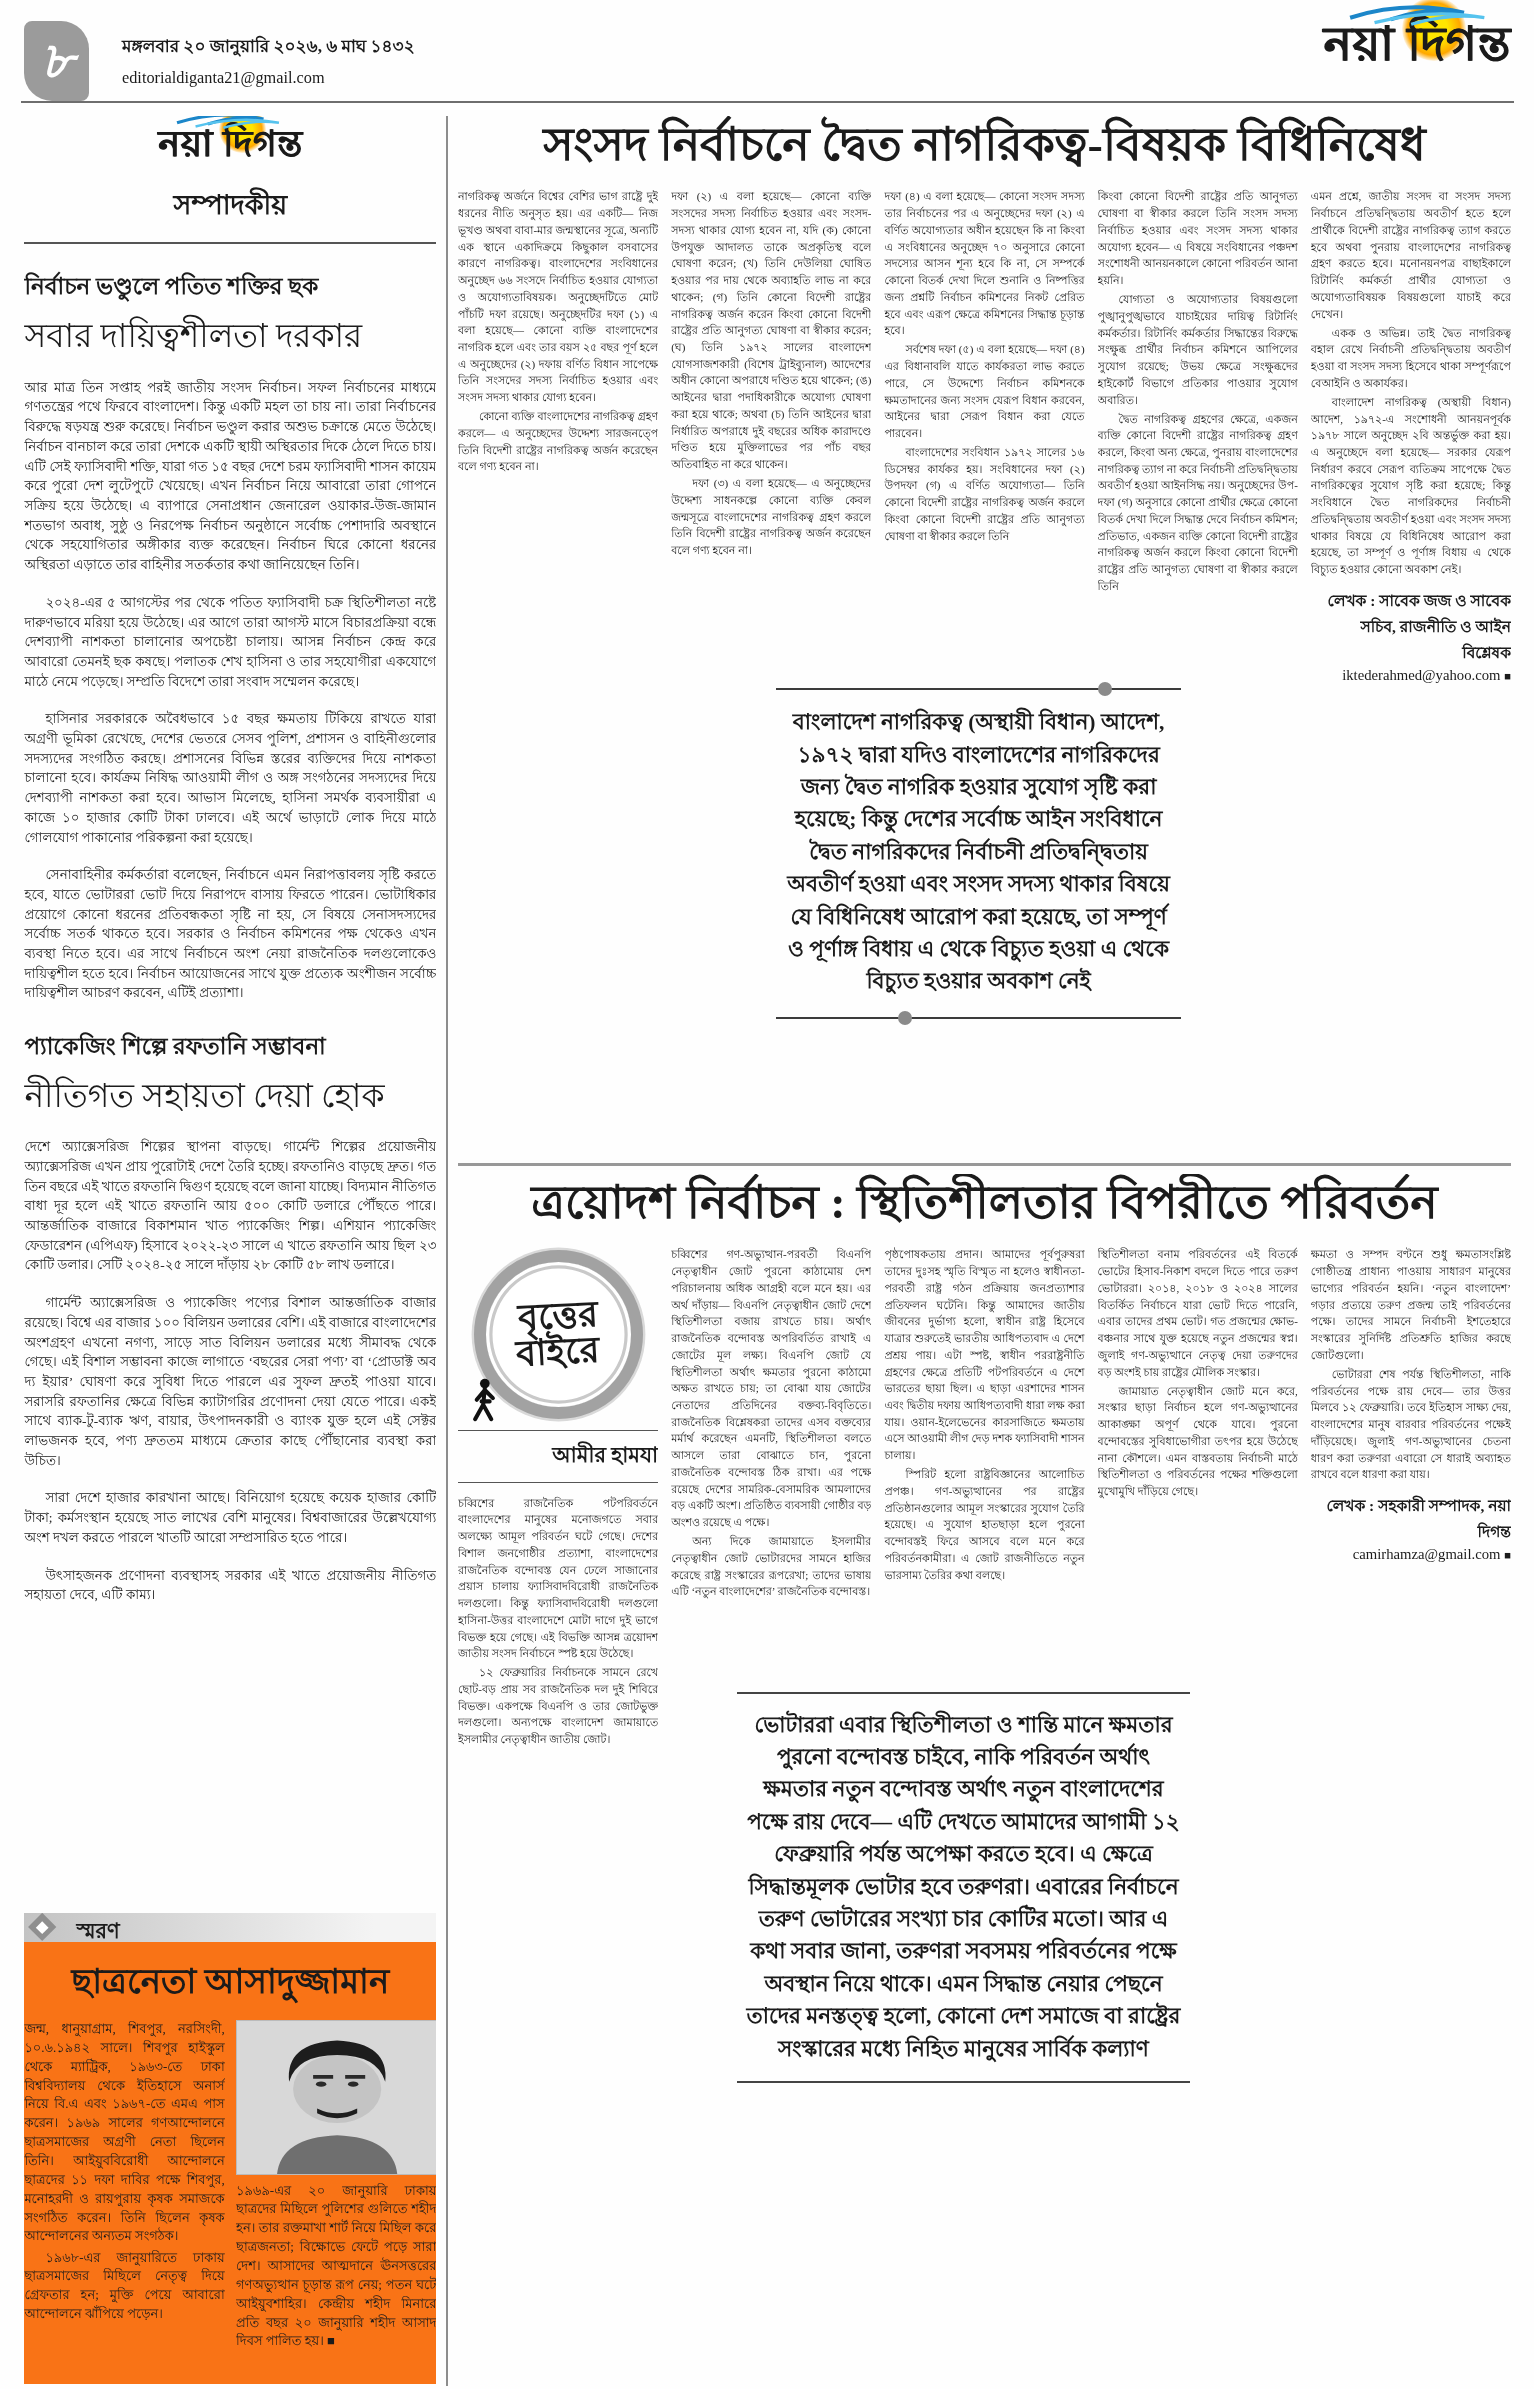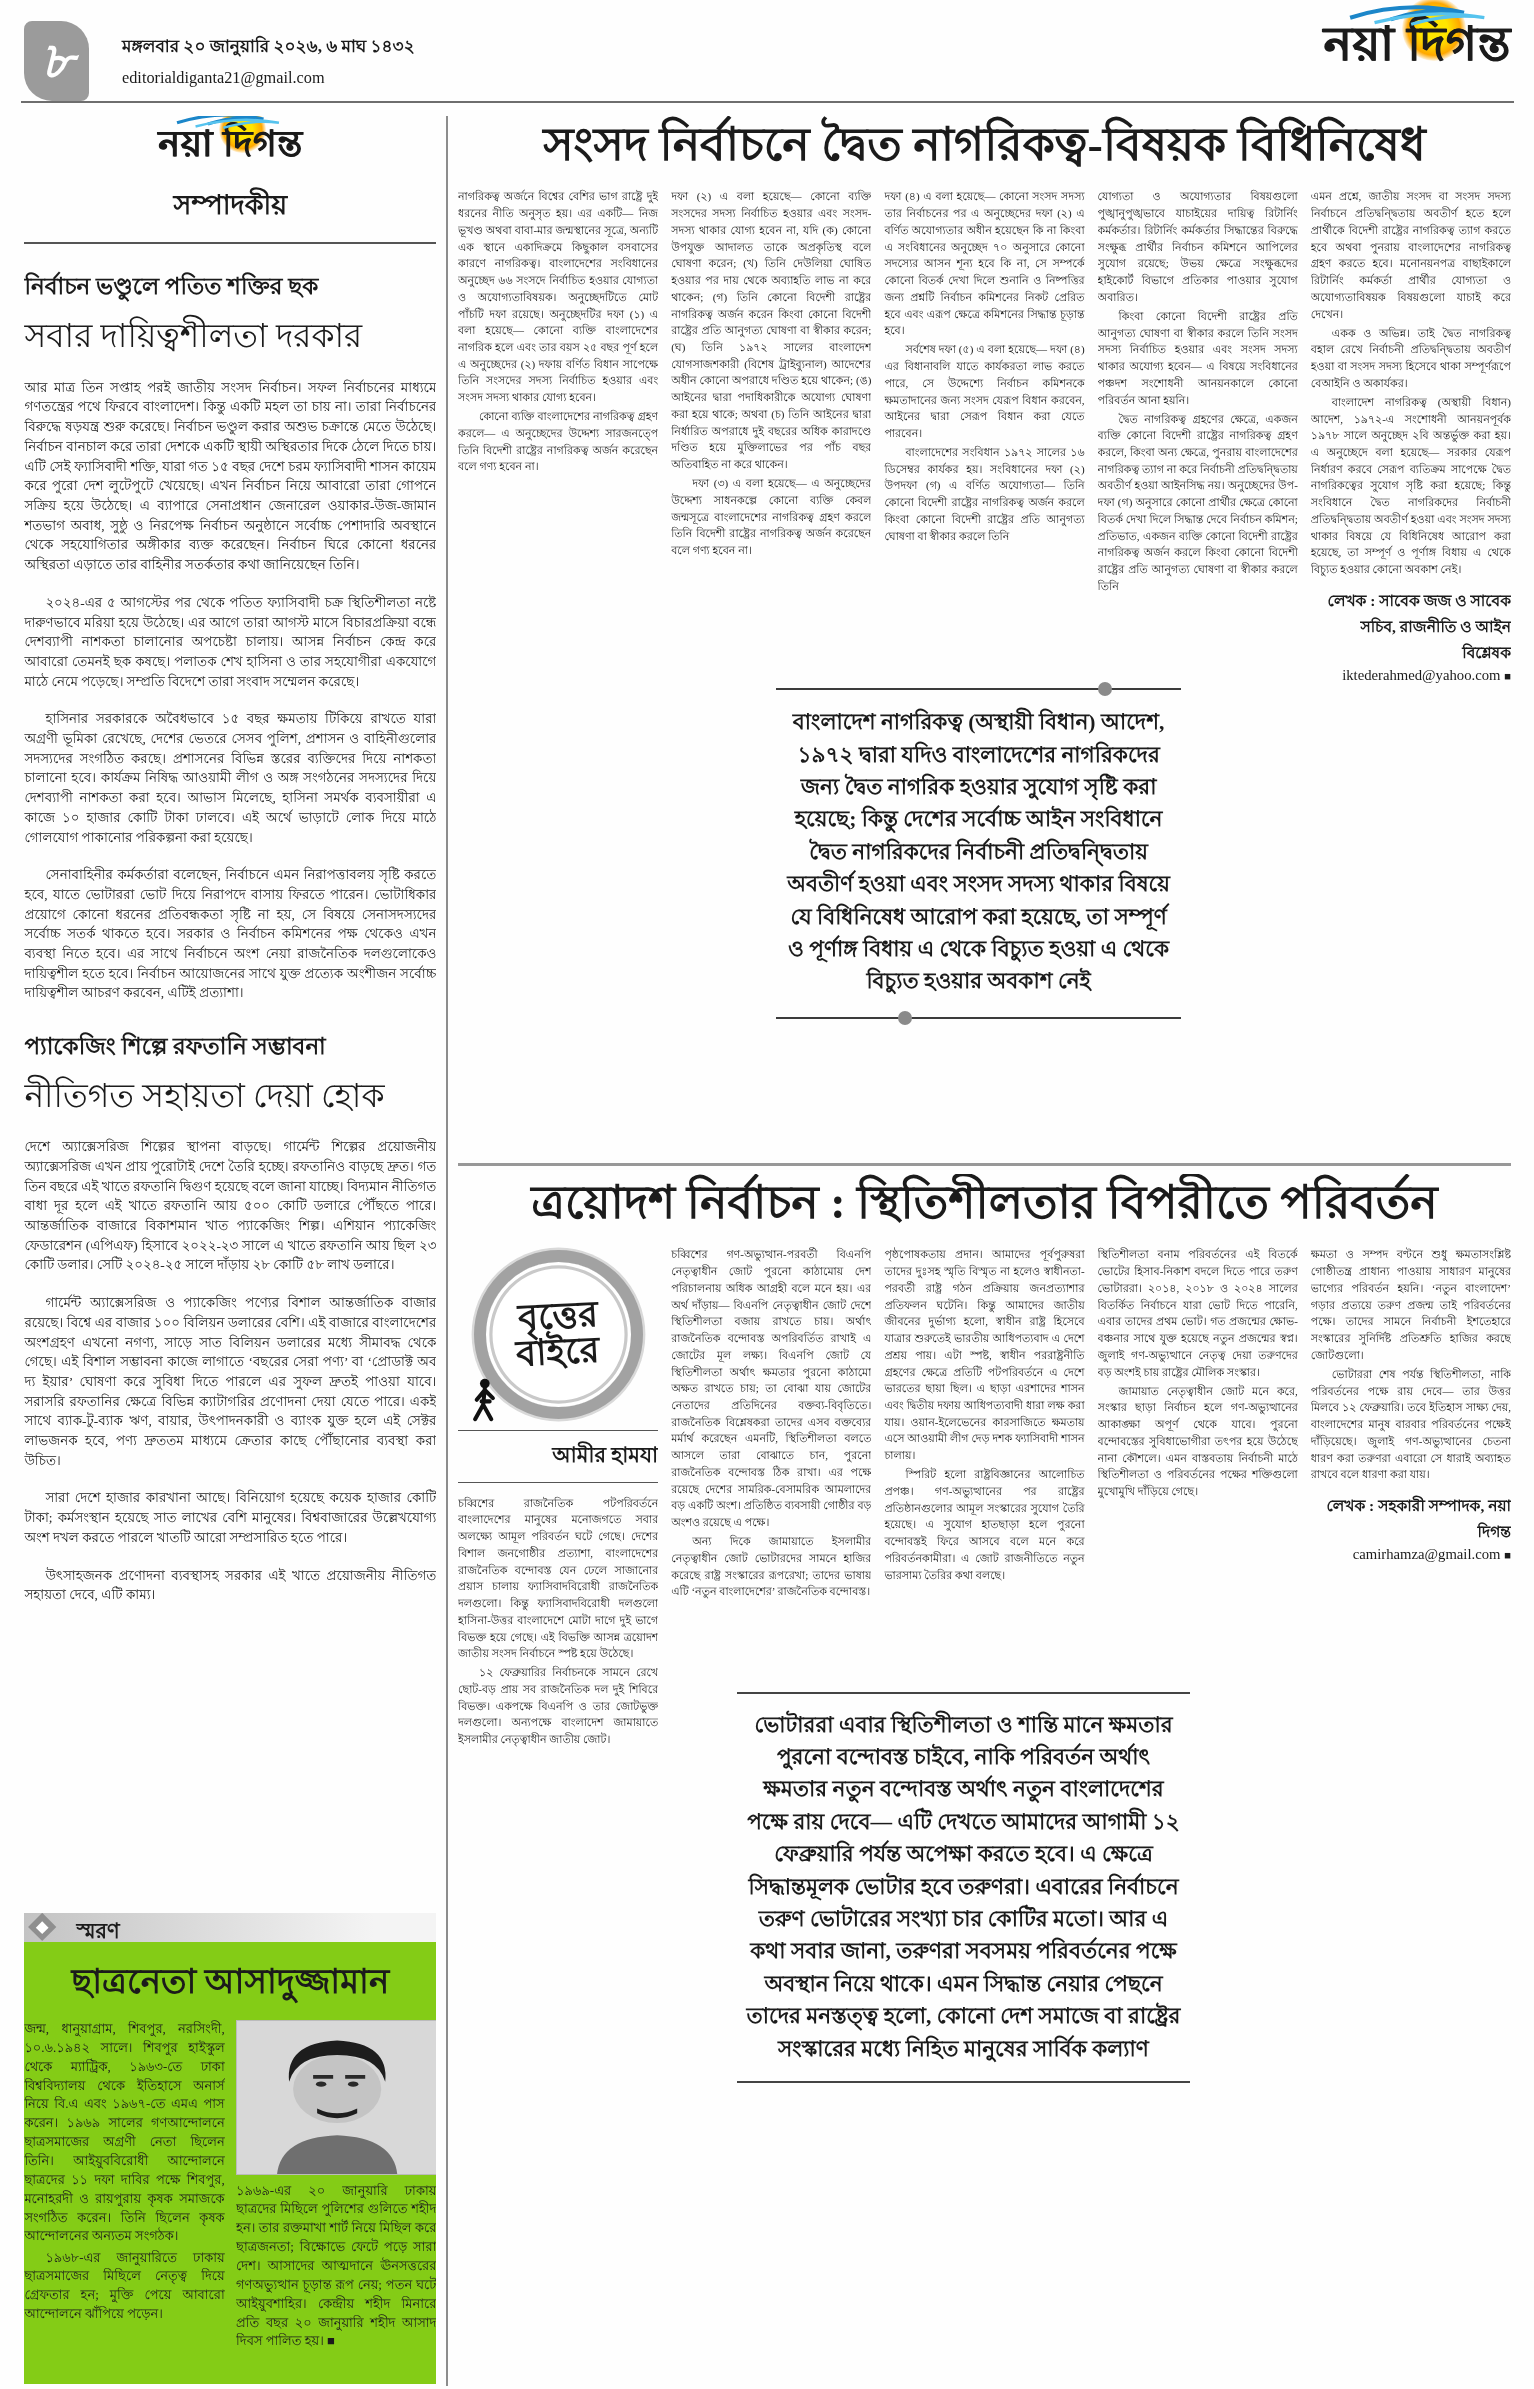--- a/index.html
+++ b/index.html
@@ -69,21 +69,21 @@
   .byline-block .nm{font-size:21px;font-weight:700;text-align:right;padding:8.1px 0;}
   
   .boldbox{position:absolute;left:279px;top:518px;width:440px;z-index:5;background:#fefefe;
       border-top:2.4px solid #444;border-bottom:2.4px solid #444;padding:14.7px 6.5px 16.3px;}
   .boldbox .txt{font-size:21.6px;font-weight:700;line-height:1.5;text-align:center;}
   .rule-a2{position:absolute;left:458px;top:1163px;width:1053px;height:3.3px;background:#989898;}
   .credit{margin-top:11.4px;text-align:right;font-weight:700;font-size:15.5px;}
   .credit .em{font-weight:400;font-size:14.7px;}
   .endmark{font-size:11.4px;}
   
-  .memorial{position:absolute;left:24.4px;top:1913px;width:412px;height:471px;background:#84cc16;
+  .memorial{position:absolute;left:24.4px;top:1913px;width:412px;height:471px;background:#f97316;
       z-index:6;overflow:hidden;}
   .mem-banner{position:relative;width:100%;height:29px;
       background:linear-gradient(to right,#c3c3c3,#f4f4f4 85%);}
   .mem-diamond{position:absolute;left:8.1px;top:4.1px;width:20.4px;height:20.4px;background:#8f8f8f;
       transform:rotate(45deg);}
   .mem-diamond::after{content:"";position:absolute;left:5.7px;top:5.7px;width:9px;height:9px;background:#fff;}
   .mem-label{position:absolute;left:52px;top:2.4px;font-size:21px;font-weight:800;}
   .mem-head{font-size:34px;font-weight:800;text-align:center;margin:13px 0 8.1px;}
   .mem-cols{display:flex;gap:11.4px;}
   .mem-cols .col p{font-size:13px;line-height:1.45;}
@@ -170,22 +170,22 @@
         </div>
       <div class="col">
           <div>
             <p>দফা (৪) এ বলা হয়েছে— কোনো সংসদ সদস্য তার নির্বাচনের পর এ অনুচ্ছেদের দফা (২) এ বর্ণিত অযোগ্যতার অধীন হয়েছেন কি না কিংবা এ সংবিধানের অনুচ্ছেদ ৭০ অনুসারে কোনো সদস্যের আসন শূন্য হবে কি না, সে সম্পর্কে কোনো বিতর্ক দেখা দিলে শুনানি ও নিষ্পত্তির জন্য প্রশ্নটি নির্বাচন কমিশনের নিকট প্রেরিত হবে এবং এরূপ ক্ষেত্রে কমিশনের সিদ্ধান্ত চূড়ান্ত হবে।</p>
             <p>সর্বশেষ দফা (৫) এ বলা হয়েছে— দফা (৪) এর বিধানাবলি যাতে কার্যকরতা লাভ করতে পারে, সে উদ্দেশ্যে নির্বাচন কমিশনকে ক্ষমতাদানের জন্য সংসদ যেরূপ বিধান করবেন, আইনের দ্বারা সেরূপ বিধান করা যেতে পারবেন।</p>
             <p>বাংলাদেশের সংবিধান ১৯৭২ সালের ১৬ ডিসেম্বর কার্যকর হয়। সংবিধানের দফা (২) উপদফা (গ) এ বর্ণিত অযোগ্যতা— তিনি কোনো বিদেশী রাষ্ট্রের নাগরিকত্ব অর্জন করলে কিংবা কোনো বিদেশী রাষ্ট্রের প্রতি আনুগত্য ঘোষণা বা স্বীকার করলে তিনি</p>
           </div>
         </div>
       <div class="col">
           <div>
+            <p>কিংবা কোনো বিদেশী রাষ্ট্রের প্রতি আনুগত্য ঘোষণা বা স্বীকার করলে তিনি সংসদ সদস্য নির্বাচিত হওয়ার এবং সংসদ সদস্য থাকার অযোগ্য হবেন— এ বিষয়ে সংবিধানের পঞ্চদশ সংশোধনী আনয়নকালে কোনো পরিবর্তন আনা হয়নি।</p>
             <p>যোগ্যতা ও অযোগ্যতার বিষয়গুলো পুঙ্খানুপুঙ্খভাবে যাচাইয়ের দায়িত্ব রিটার্নিং কর্মকর্তার। রিটার্নিং কর্মকর্তার সিদ্ধান্তের বিরুদ্ধে সংক্ষুব্ধ প্রার্থীর নির্বাচন কমিশনে আপিলের সুযোগ রয়েছে; উভয় ক্ষেত্রে সংক্ষুব্ধদের হাইকোর্ট বিভাগে প্রতিকার পাওয়ার সুযোগ অবারিত।</p>
-            <p>কিংবা কোনো বিদেশী রাষ্ট্রের প্রতি আনুগত্য ঘোষণা বা স্বীকার করলে তিনি সংসদ সদস্য নির্বাচিত হওয়ার এবং সংসদ সদস্য থাকার অযোগ্য হবেন— এ বিষয়ে সংবিধানের পঞ্চদশ সংশোধনী আনয়নকালে কোনো পরিবর্তন আনা হয়নি।</p>
             <p>দ্বৈত নাগরিকত্ব গ্রহণের ক্ষেত্রে, একজন ব্যক্তি কোনো বিদেশী রাষ্ট্রের নাগরিকত্ব গ্রহণ করলে, কিংবা অন্য ক্ষেত্রে, পুনরায় বাংলাদেশের নাগরিকত্ব ত্যাগ না করে নির্বাচনী প্রতিদ্বন্দ্বিতায় অবতীর্ণ হওয়া আইনসিদ্ধ নয়। অনুচ্ছেদের উপ-দফা (গ) অনুসারে কোনো প্রার্থীর ক্ষেত্রে কোনো বিতর্ক দেখা দিলে সিদ্ধান্ত দেবে নির্বাচন কমিশন; প্রতিভাত, একজন ব্যক্তি কোনো বিদেশী রাষ্ট্রের নাগরিকত্ব অর্জন করলে কিংবা কোনো বিদেশী রাষ্ট্রের প্রতি আনুগত্য ঘোষণা বা স্বীকার করলে তিনি</p>
           </div>
         </div>
       <div class="col">
         <div>
             <p>এমন প্রশ্নে, জাতীয় সংসদ বা সংসদ সদস্য নির্বাচনে প্রতিদ্বন্দ্বিতায় অবতীর্ণ হতে হলে প্রার্থীকে বিদেশী রাষ্ট্রের নাগরিকত্ব ত্যাগ করতে হবে অথবা পুনরায় বাংলাদেশের নাগরিকত্ব গ্রহণ করতে হবে। মনোনয়নপত্র বাছাইকালে রিটার্নিং কর্মকর্তা প্রার্থীর যোগ্যতা ও অযোগ্যতাবিষয়ক বিষয়গুলো যাচাই করে দেখেন।</p>
             <p>একক ও অভিন্ন। তাই দ্বৈত নাগরিকত্ব বহাল রেখে নির্বাচনী প্রতিদ্বন্দ্বিতায় অবতীর্ণ হওয়া বা সংসদ সদস্য হিসেবে থাকা সম্পূর্ণরূপে বেআইনি ও অকার্যকর।</p>
             <p>বাংলাদেশ নাগরিকত্ব (অস্থায়ী বিধান) আদেশ, ১৯৭২-এ সংশোধনী আনয়নপূর্বক ১৯৭৮ সালে অনুচ্ছেদ ২বি অন্তর্ভুক্ত করা হয়। এ অনুচ্ছেদে বলা হয়েছে— সরকার যেরূপ নির্ধারণ করবে সেরূপ ব্যতিক্রম সাপেক্ষে দ্বৈত নাগরিকত্বের সুযোগ সৃষ্টি করা হয়েছে; কিন্তু সংবিধানে দ্বৈত নাগরিকদের নির্বাচনী প্রতিদ্বন্দ্বিতায় অবতীর্ণ হওয়া এবং সংসদ সদস্য থাকার বিষয়ে যে বিধিনিষেধ আরোপ করা হয়েছে, তা সম্পূর্ণ ও পূর্ণাঙ্গ বিধায় এ থেকে বিচ্যুত হওয়ার কোনো অবকাশ নেই।</p>
           </div>
         <div class="credit">

